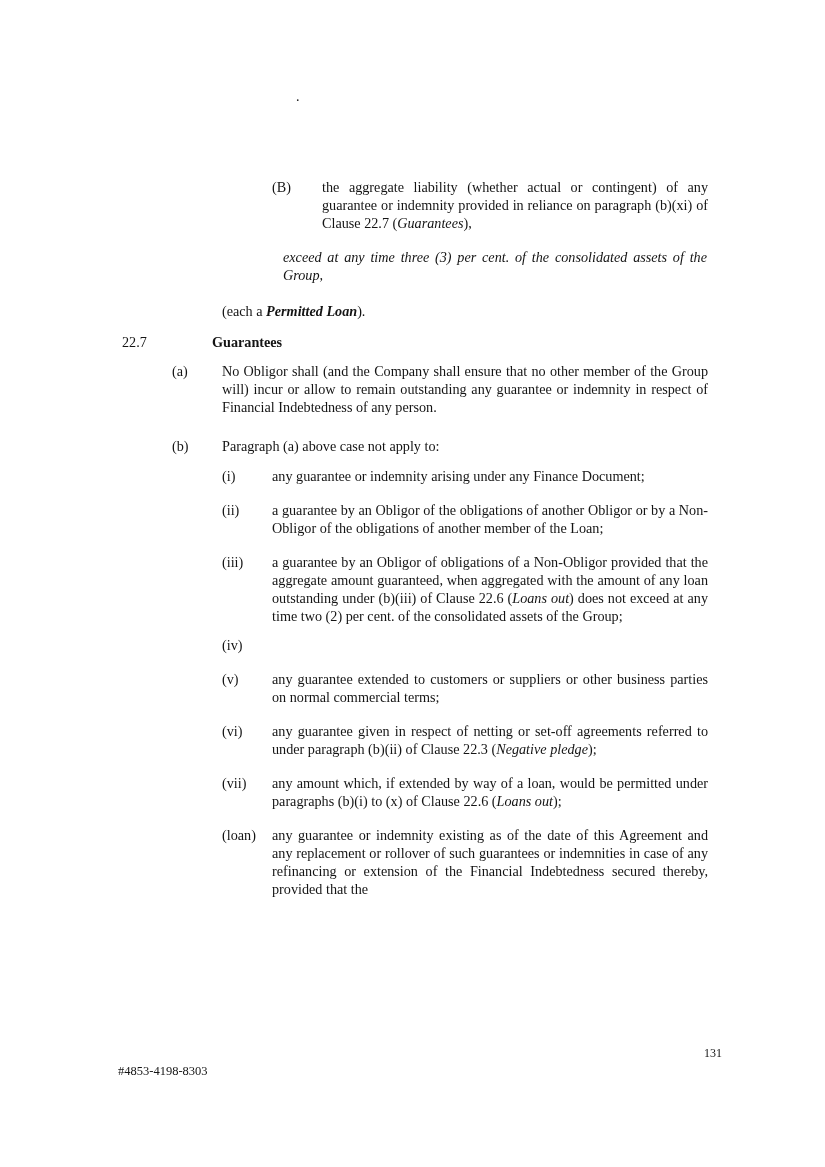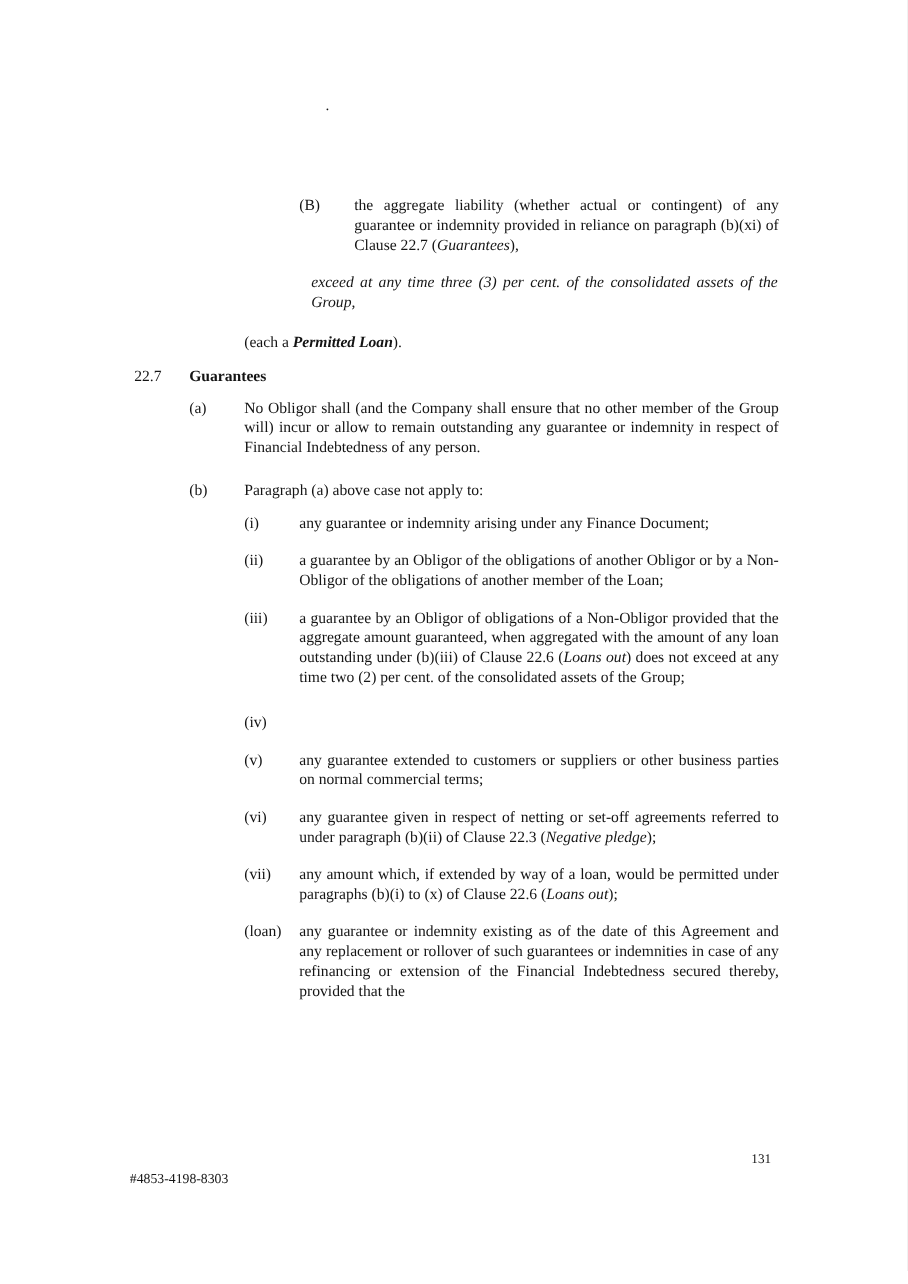--- a/index.html
+++ b/index.html
@@ -44,30 +44,30 @@
     margin-left: 283px;
     width: 424px;
     text-align: justify;
   }
   .each-line { margin-left: 222px; }
   .heading { display: flex; margin-left: 122px; }
   .heading .num { width: 50px; }
   .heading .title { font-weight: bold; }
   .seg-italic { font-style: italic; }
   .seg-bold-italic { font-style: italic; font-weight: bold; font-family: Liberation Serif, serif; }
-  .mb11 { margin-bottom: 11px; }
+  .mb11 { margin-bottom: 11px; gap: 40px; }
   .mb12 { margin-bottom: 12px; }
   .mb13 { margin-bottom: 13px; }
   .mb16 { margin-bottom: 16px; }
   .mb18 { margin-bottom: 18px; font-style: italic; }
-  .mb19 { margin-bottom: 23px; }
+  .mb19 { margin-bottom: 11px; }
   .mb21 { margin-bottom: 21px; }
   .page-number {
     position: absolute;
-    left: 683px;
+    left: 704px;
     top: 1046px;
     font-size: 12px;
     line-height: 14px;
   }
   .doc-ref {
     position: absolute;
     left: 118px;
     top: 1064px;
     font-size: 12.5px;
     line-height: 15px;

